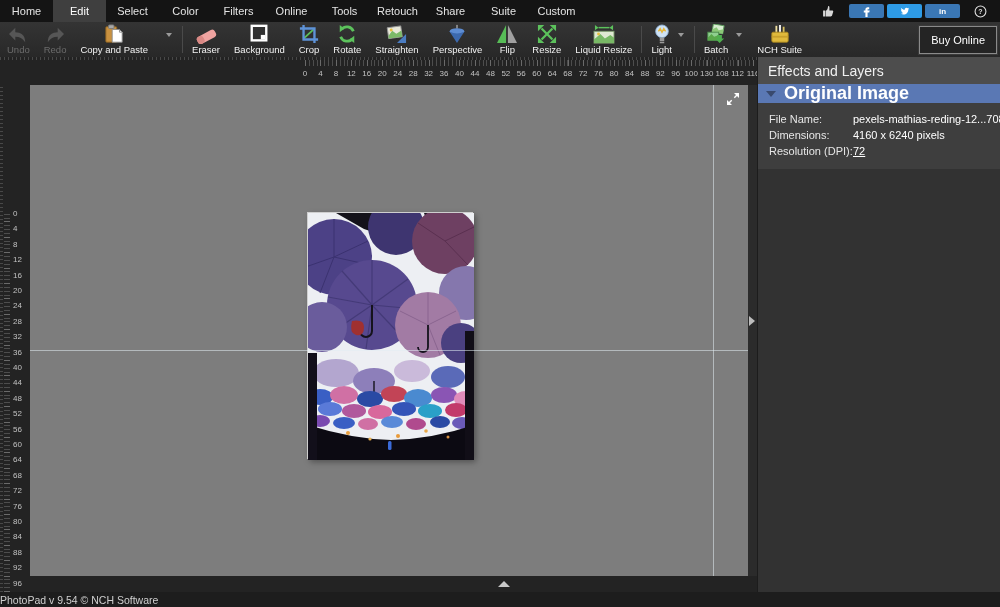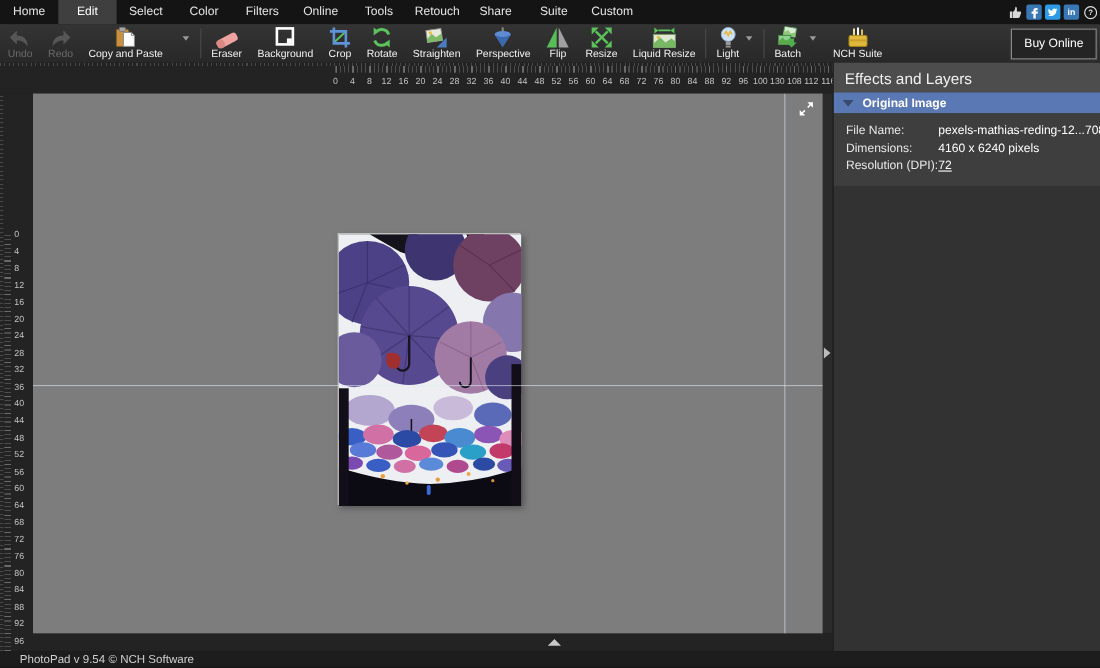--- a/index.html
+++ b/index.html
@@ -7,21 +7,21 @@
   .app{position:relative;width:1000px;height:607px;overflow:hidden;
        font-family:"Liberation Sans",sans-serif;background:#1a1a1a;color:#ddd;}
 
   
   .menubar{position:absolute;left:0;top:0;width:1000px;height:22px;background:#141414;
            display:flex;align-items:stretch;}
   .mtab{width:53px;display:flex;align-items:center;justify-content:center;
         font-size:11px;color:#e4e4e4;cursor:default;}
   .mtab.active{background:#3f3f3f;color:#fff;}
   .menu-right{position:absolute;right:2px;top:2px;height:18px;display:flex;gap:3px;align-items:center;}
-  .sicon{width:14px;height:14px;display:flex;align-items:center;justify-content:center;
+  .sicon{width:35px;height:14px;display:flex;align-items:center;justify-content:center;
          font-size:10px;font-weight:bold;color:#fff;border-radius:2px;text-align:center;}
   .sq-blue{background:#2e9be6;}
   .sq-blue2{background:#3a77b5;font-size:8px;}
 
   
   .toolbar{position:absolute;left:0;top:22px;width:1000px;height:35px;
            background:linear-gradient(#343434,#282828);display:flex;align-items:stretch;}
   .titem{display:flex;flex-direction:column;align-items:center;justify-content:center;
          padding:1px 7px 1px;gap:0px;position:relative;cursor:default;}
   .ticon{height:20px;display:flex;align-items:flex-end;justify-content:center;}
@@ -68,31 +68,31 @@
   .strip-arrow{position:absolute;left:468px;top:5px;width:0;height:0;
                border-left:6px solid transparent;border-right:6px solid transparent;border-bottom:6px solid #c8c8c8;}
 
   
   .panel{position:absolute;left:757px;top:57px;width:243px;height:535px;background:#323232;border-left:1px solid #1c1c1c;}
   .panel-title{height:27px;background:#4d4d4d;display:flex;align-items:center;padding-left:10px;
                font-size:14px;color:#f0f0f0;}
   .section-hdr{height:19px;background:#5a78b4;display:flex;align-items:center;gap:8px;padding-left:8px;cursor:pointer;}
   .tri-down{width:0;height:0;border-left:5px solid transparent;border-right:5px solid transparent;
             border-top:6px solid #394a6e;}
-  .section-label{font-size:11px;font-weight:bold;color:#fff;}
+  .section-label{font-size:18px;font-weight:bold;color:#fff;}
   .fields{background:#3e3e3e;padding:7px 0 8px 11px;overflow:hidden;}
   .frow{display:flex;margin:3px 0;font-size:11px;line-height:13px;white-space:nowrap;}
   .flabel{width:84px;color:#e6e6e6;flex:none;}
   .fvalue{color:#fff;}
   .fvalue.link{text-decoration:underline;cursor:pointer;}
 
   
   .statusbar{position:absolute;left:0;top:592px;width:1000px;height:15px;background:#1d1d1d;
              display:flex;align-items:center;font-size:10.5px;color:#cfcfcf;}
-  .status-left{padding-left:18px;}
+  .status-left{padding-left:0;}
   .zoom-area{position:absolute;right:0;top:0;height:15px;display:flex;align-items:center;gap:6px;}
   .zoom-pct{font-size:11px;color:#e8e8e8;margin-right:26px;}
   .zoom-dd{width:16px;height:13px;background:#3a3a3a;border:1px solid #555;display:flex;align-items:center;
            justify-content:center;margin-right:2px;cursor:pointer;}
   .dd-car{width:0;height:0;border-left:3.5px solid transparent;border-right:3.5px solid transparent;
           border-top:4px solid #c0c0c0;}
   .zbtn{width:13px;height:13px;border-radius:50%;background:#b9b9b9;color:#222;display:flex;align-items:center;
         justify-content:center;font-size:11px;font-weight:bold;line-height:11px;cursor:pointer;}
   .zslider{position:relative;width:78px;height:13px;cursor:pointer;}
   .ztrack{position:absolute;left:0;right:0;top:6px;height:1px;background:#6a6a6a;}

